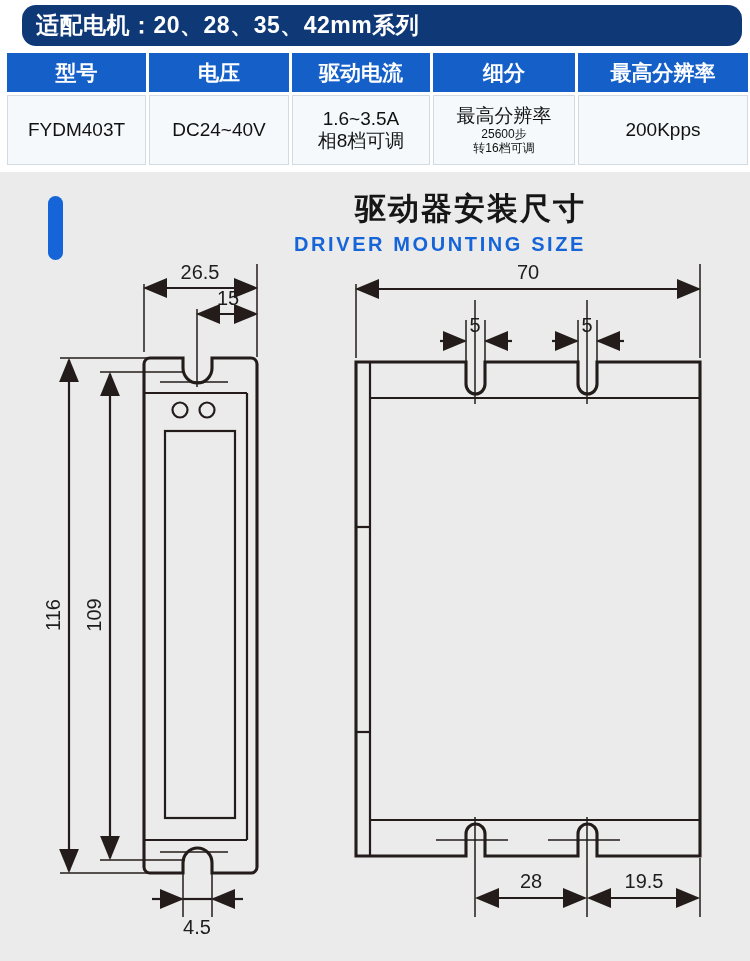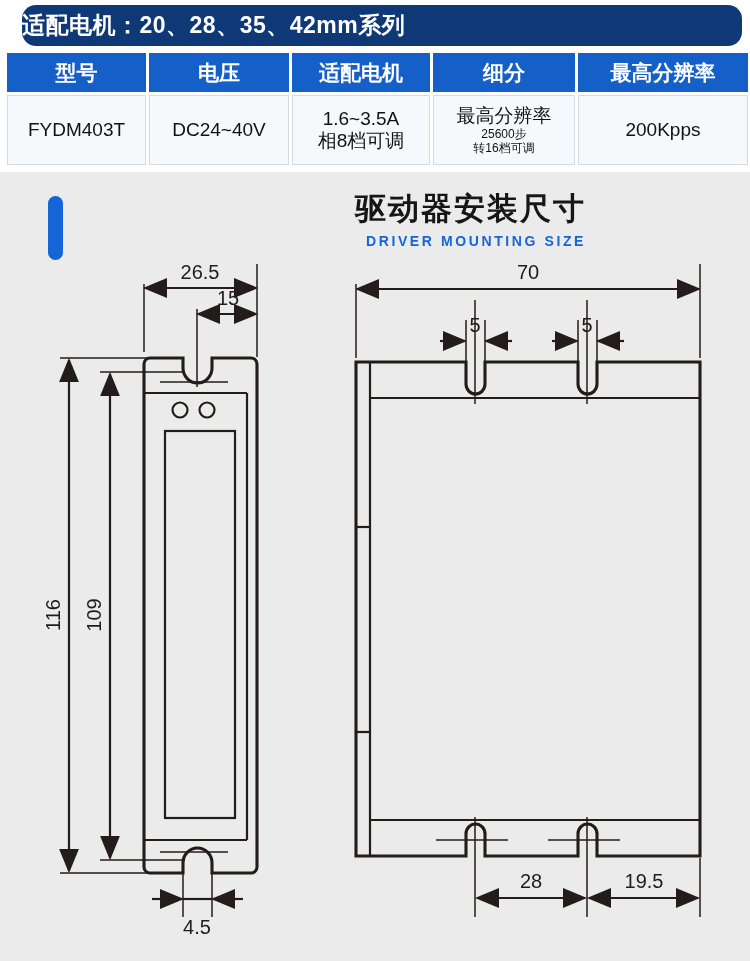--- a/index.html
+++ b/index.html
@@ -20,20 +20,21 @@
     background: #ffffff;
     padding: 0;
   }
   #title-banner {
     margin: 5px 8px 4px 22px;
     background: #0f3877;
     border-radius: 14px;
     height: 41px;
     display: flex;
     align-items: center;
+    padding-left: 14px;
     box-sizing: border-box;
   }
   #title-banner-text {
     color: #ffffff;
     font-size: 23px;
     font-weight: bold;
     letter-spacing: 0.5px;
     white-space: nowrap;
   }
 
@@ -100,21 +101,21 @@
     text-align: right;
   }
   #drawing-title {
     font-size: 31px;
     font-weight: bold;
     color: #161616;
     letter-spacing: 2px;
     line-height: 1.1;
   }
   #drawing-subtitle {
-    font-size: 14px;
+    font-size: 20px;
     font-weight: bold;
     color: #1565d8;
     letter-spacing: 2.6px;
     margin-top: 7px;
   }
   #tech-svg {
     position: absolute;
     left: 0;
     top: 172px;
     width: 750px;
@@ -144,21 +145,21 @@
       <col style="width:139px">
       <col style="width:140px">
       <col style="width:138px">
       <col style="width:142px">
       <col style="width:170px">
     </colgroup>
     <thead>
       <tr>
         <th>型号</th>
         <th>电压</th>
-        <th>适配电机</th>
+        <th>驱动电流</th>
         <th>细分</th>
         <th>最高分辨率</th>
       </tr>
     </thead>
     <tbody>
       <tr>
         <td>FYDM403T</td>
         <td>DC24~40V</td>
         <td>
           <div>1.6~3.5A</div>

